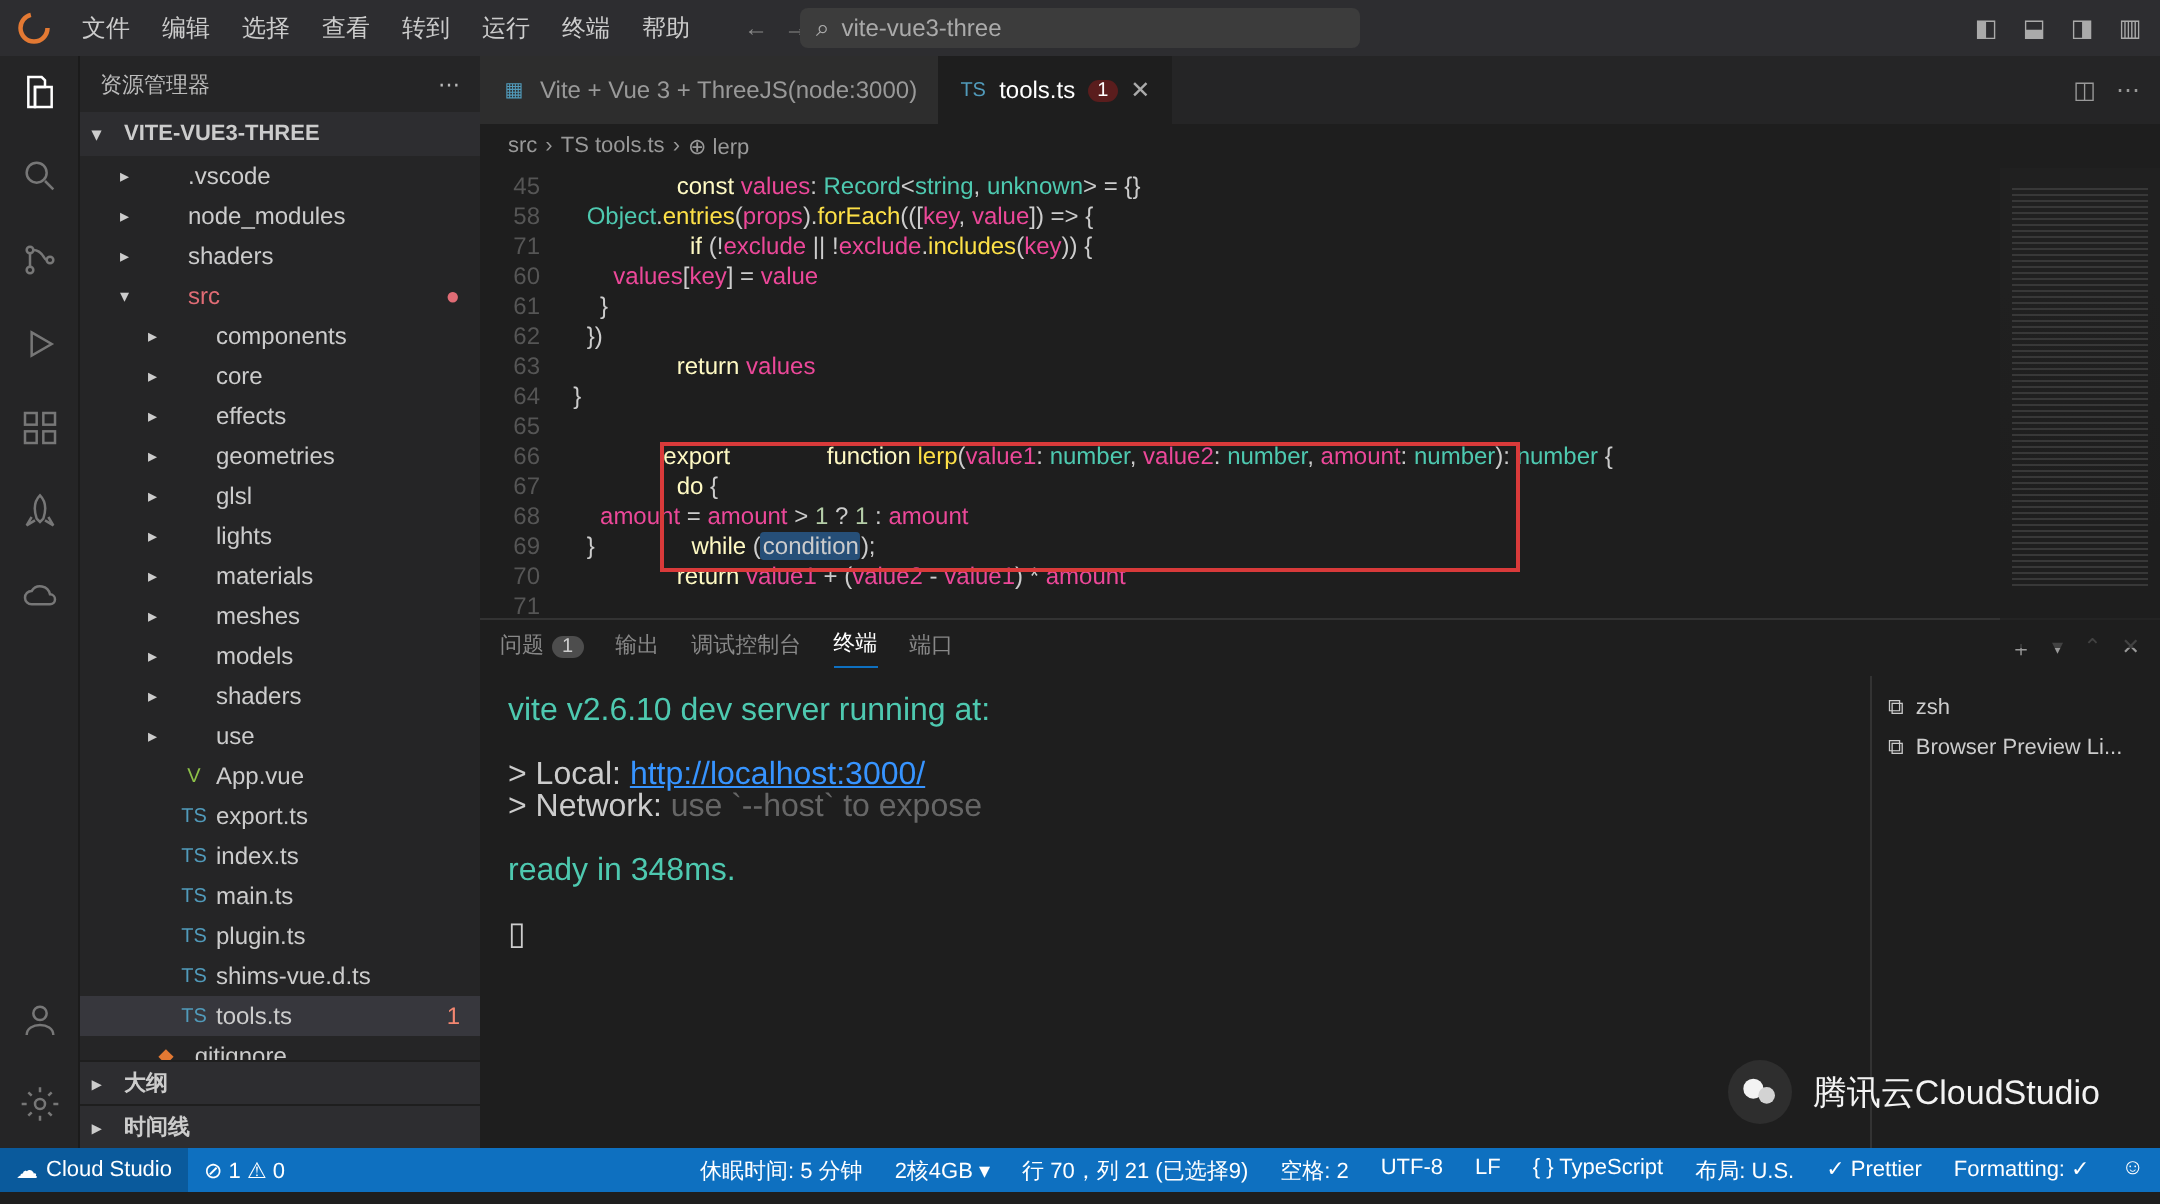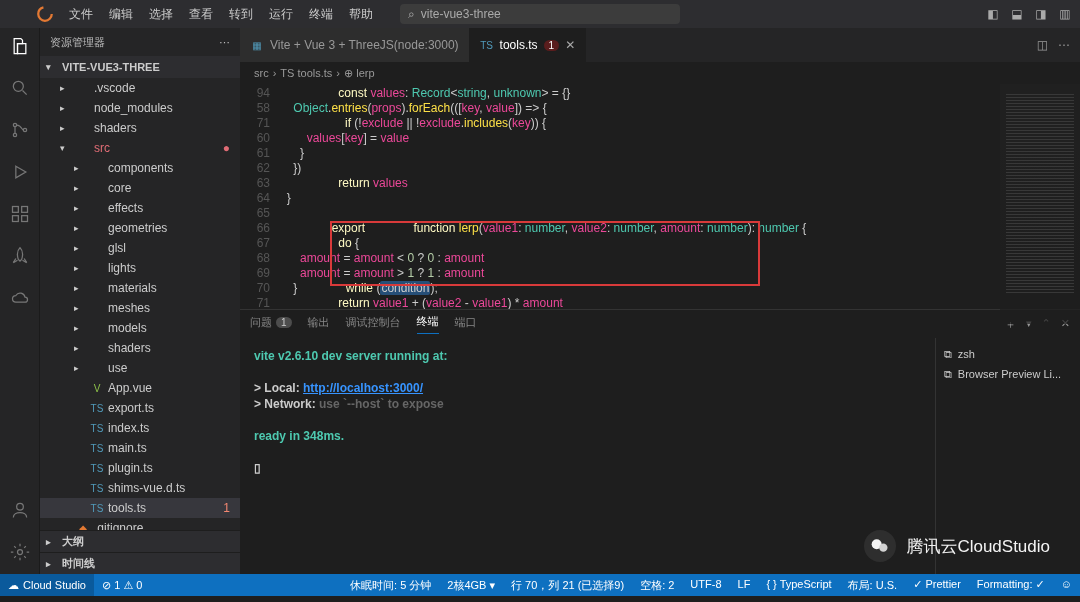--- a/index.html
+++ b/index.html
@@ -1,17 +1,17 @@
 <!DOCTYPE html>
 <html><head>
 <meta charset="utf-8">
 <style>
 * { margin:0; padding:0; box-sizing:border-box; font-family:-apple-system,"Segoe UI",sans-serif; }
 body { width:1080px; height:602px; background:#1e1e1e; color:#ccc; font-size:12px; overflow:hidden; position:relative; }
-.titlebar { height:28px; background:#2d2d30; display:flex; align-items:center; position:relative;padding-left:28px; }
+.titlebar { height:28px; background:#2d2d30; display:flex; align-items:center; position:relative; }
 .applogo { width:18px; height:18px; margin:0 8px; display:flex; align-items:center; }
 .menus { display:flex; gap:2px; }
 .menus span { padding:4px 7px; color:#ccc; cursor:pointer; }
 .nav-arrows { margin-left:20px; display:flex; gap:8px; color:#888; }
 .searchbox { position:absolute; left:50%; transform:translateX(-50%); width:280px; height:20px; background:#3c3c3c; border-radius:4px; display:flex; align-items:center; padding:0 8px; color:#aaa; gap:6px; }
 .titleright { position:absolute; right:8px; display:flex; gap:10px; color:#aaa; }
 .iconbtn { width:14px; height:14px; display:inline-flex; align-items:center; justify-content:center; }
 .main { display:flex; height:546px; }
 .activitybar { width:40px; background:#252526; display:flex; flex-direction:column; align-items:center; padding-top:6px; gap:18px; border-right:1px solid #1b1b1b; }
 .activitybar .ab { color:#777; width:24px; height:24px; display:flex; align-items:center; justify-content:center; }
@@ -49,21 +49,21 @@
 .selword { background:#264f78; border-radius:2px; padding:0 1px; }
 .minimap { position:absolute; right:0; top:56px; width:80px; height:240px; background:linear-gradient(#222,#1e1e1e); opacity:.7; }
 .minimap::before { content:""; position:absolute; top:10px; left:6px; right:6px; height:200px; background:repeating-linear-gradient(#444 0 1px, transparent 1px 3px); }
 .panel { height:265px; border-top:1px solid #333; display:flex; flex-direction:column; }
 .paneltabs { height:28px; display:flex; align-items:center; padding:0 10px; gap:16px; color:#888; font-size:11px; }
 .paneltabs .pt { padding-bottom:4px; }
 .paneltabs .pt.active { color:#fff; border-bottom:1px solid #0e70c0; }
 .paneltabs .badge { background:#4d4d4d; border-radius:8px; padding:0 5px; color:#ccc; font-size:10px; margin-left:4px; }
 .paneltabs .ptright { margin-left:auto; display:flex; gap:10px; color:#999; }
 .termwrap { flex:1; display:flex; }
-.termout { flex:1; padding:10px 14px; font-family:Menlo,Consolas,monospace; font-size:12px; line-height:16px; color:#ccc;font-weight:bold; }
+.termout { flex:1; padding:10px 14px; font-family:Menlo,Consolas,monospace; font-size:16px; line-height:16px; color:#ccc; }
 .termout .dim { color:#666; }
 .termout .link { color:#3794ff; text-decoration:underline; }
 .termout .ok { color:#4ec9b0; }
 .termside { width:145px; border-left:1px solid #333; padding:6px 8px; font-size:11px; color:#ccc; }
 .termside div { display:flex; align-items:center; gap:6px; height:20px; }
 .statusbar { height:22px; background:#0e70c0; display:flex; align-items:center; color:#fff; font-size:11px; }
 .statusbar .sitem { padding:0 8px; display:flex; align-items:center; gap:4px; height:100%; }
 .statusbar .cs { background:#0a5a9c; }
 .statusbar .right { margin-left:auto; display:flex; }
 .watermark { position:absolute; right:30px; bottom:40px; display:flex; align-items:center; gap:10px; color:#fff; font-size:17px; font-weight:500; pointer-events:none; opacity:.95; }
@@ -322,21 +322,21 @@
     <div class="crumbs" id="crumbs">
         <span>src</span>
         <span>›</span>
         <span>TS tools.ts</span>
         <span>›</span>
         <span>⊕ lerp</span>
       </div>
 
     <div class="editor">
       <div class="gutter" id="gutter">
-          <div>94</div>
+          <div>45</div>
           <div>58</div>
           <div>71</div>
           <div>60</div>
           <div>61</div>
           <div>62</div>
           <div>63</div>
           <div>64</div>
           <div>65</div>
           <div>66</div>
           <div>67</div>
@@ -351,21 +351,20 @@
           <div class="ln">    <span class="ty">Object</span>.<span class="fn">entries</span>(<span class="va">props</span>).<span class="fn">forEach</span>(([<span class="va">key</span>, <span class="va">value</span>]) =&gt; {</div>
           <div class="ln">      <span class="kw">if</span> (!<span class="va">exclude</span> || !<span class="va">exclude</span>.<span class="fn">includes</span>(<span class="va">key</span>)) {</div>
           <div class="ln">        <span class="va">values</span>[<span class="va">key</span>] = <span class="va">value</span></div>
           <div class="ln">      }</div>
           <div class="ln">    })</div>
           <div class="ln">    <span class="kw">return</span> <span class="va">values</span></div>
           <div class="ln">  }</div>
           <div class="ln"></div>
           <div class="ln">  <span class="kw">export</span> <span class="kw">function</span> <span class="fn">lerp</span>(<span class="va">value1</span>: <span class="ty">number</span>, <span class="va">value2</span>: <span class="ty">number</span>, <span class="va">amount</span>: <span class="ty">number</span>): <span class="ty">number</span> {</div>
           <div class="ln">    <span class="kw">do</span> {</div>
-          <div class="ln">      <span class="va">amount</span> = <span class="va">amount</span> &lt; <span class="nu">0</span> ? <span class="nu">0</span> : <span class="va">amount</span></div>
           <div class="ln">      <span class="va">amount</span> = <span class="va">amount</span> &gt; <span class="nu">1</span> ? <span class="nu">1</span> : <span class="va">amount</span></div>
           <div class="ln">    } <span class="kw">while</span> (<span class="selword">condition</span>);</div>
           <div class="ln">    <span class="kw">return</span> <span class="va">value1</span> + (<span class="va">value2</span> - <span class="va">value1</span>) * <span class="va">amount</span></div>
         </div>
     </div>
     <div class="minimap"></div>
 
     <div class="panel">
       <div class="paneltabs" id="paneltabs">
           <div class="pt">问题<span class="badge">1</span></div>

